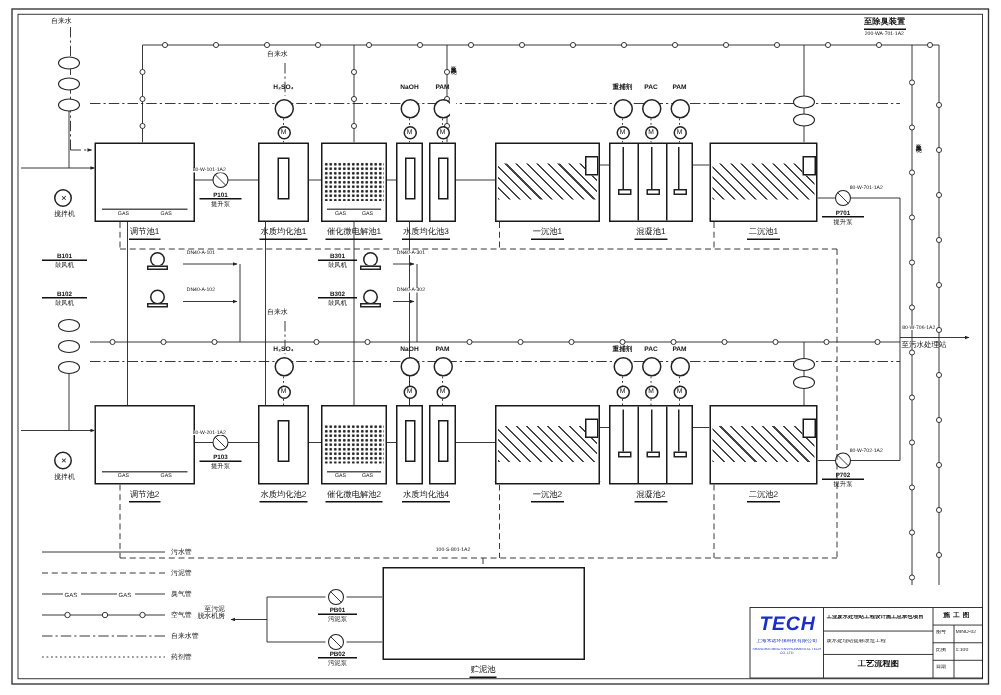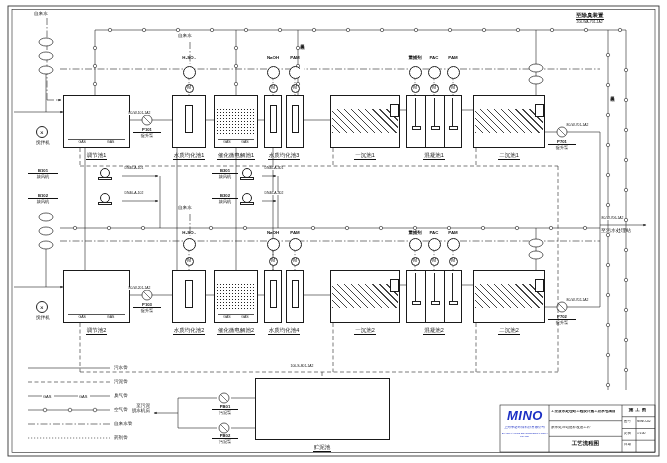--- a/index.html
+++ b/index.html
@@ -554,21 +554,21 @@
   <span style="display:block;">脱水机房</span>
 </div>
 
 <div class="legendlabel" style="left:114px;top:365.5px;">污水管</div>
 <div class="legendlabel" style="left:114px;top:379.5px;">污泥管</div>
 <div class="legendlabel" style="left:114px;top:393.5px;">臭气管</div>
 <div class="legendlabel" style="left:114px;top:407.5px;">空气管</div>
 <div class="legendlabel" style="left:114px;top:421.5px;">自来水管</div>
 <div class="legendlabel" style="left:114px;top:435.5px;">药剂管</div>
 
-<div class="tb-text logo" style="left:504px;top:409px;width:42px;text-align:center;color:#1b2fc4;">MINO</div>
+<div class="tb-text logo" style="left:504px;top:409px;width:42px;text-align:center;color:#1b2fc4;">TECH</div>
 <div class="tb-text" style="left:501px;top:426px;width:47px;text-align:center;font-size:3.4px;color:#1b2fc4;">上海米诺环保科技有限公司</div>
 <div class="tb-text" style="left:501px;top:432px;width:47px;text-align:center;font-size:2.3px;color:#1b2fc4;">SHANGHAI MINO ENVIRONMENTAL TECH CO.,LTD</div>
 <div class="tb-text" style="left:551px;top:410px;width:70px;font-size:3.6px;font-weight:bold;">工业废水处理站工程设计施工总承包项目</div>
 <div class="tb-text" style="left:551px;top:426px;width:70px;font-size:3.6px;">废水处理站提标改造工程</div>
 <div class="tb-text" style="left:549px;top:440px;width:73px;text-align:center;font-size:5.5px;font-weight:bold;">工艺流程图</div>
 <div class="tb-text" style="left:622px;top:408px;width:33px;text-align:center;font-size:4.5px;font-weight:bold;letter-spacing:2px;">施工图</div>
 <div class="tb-text" style="left:624px;top:420px;width:12px;font-size:3.4px;">图号</div>
 <div class="tb-text" style="left:637px;top:420px;width:18px;font-size:3.4px;">MINO-02</div>
 <div class="tb-text" style="left:624px;top:432px;width:12px;font-size:3.4px;">比例</div>
 <div class="tb-text" style="left:637px;top:432px;width:18px;font-size:3.4px;">1:100</div>

